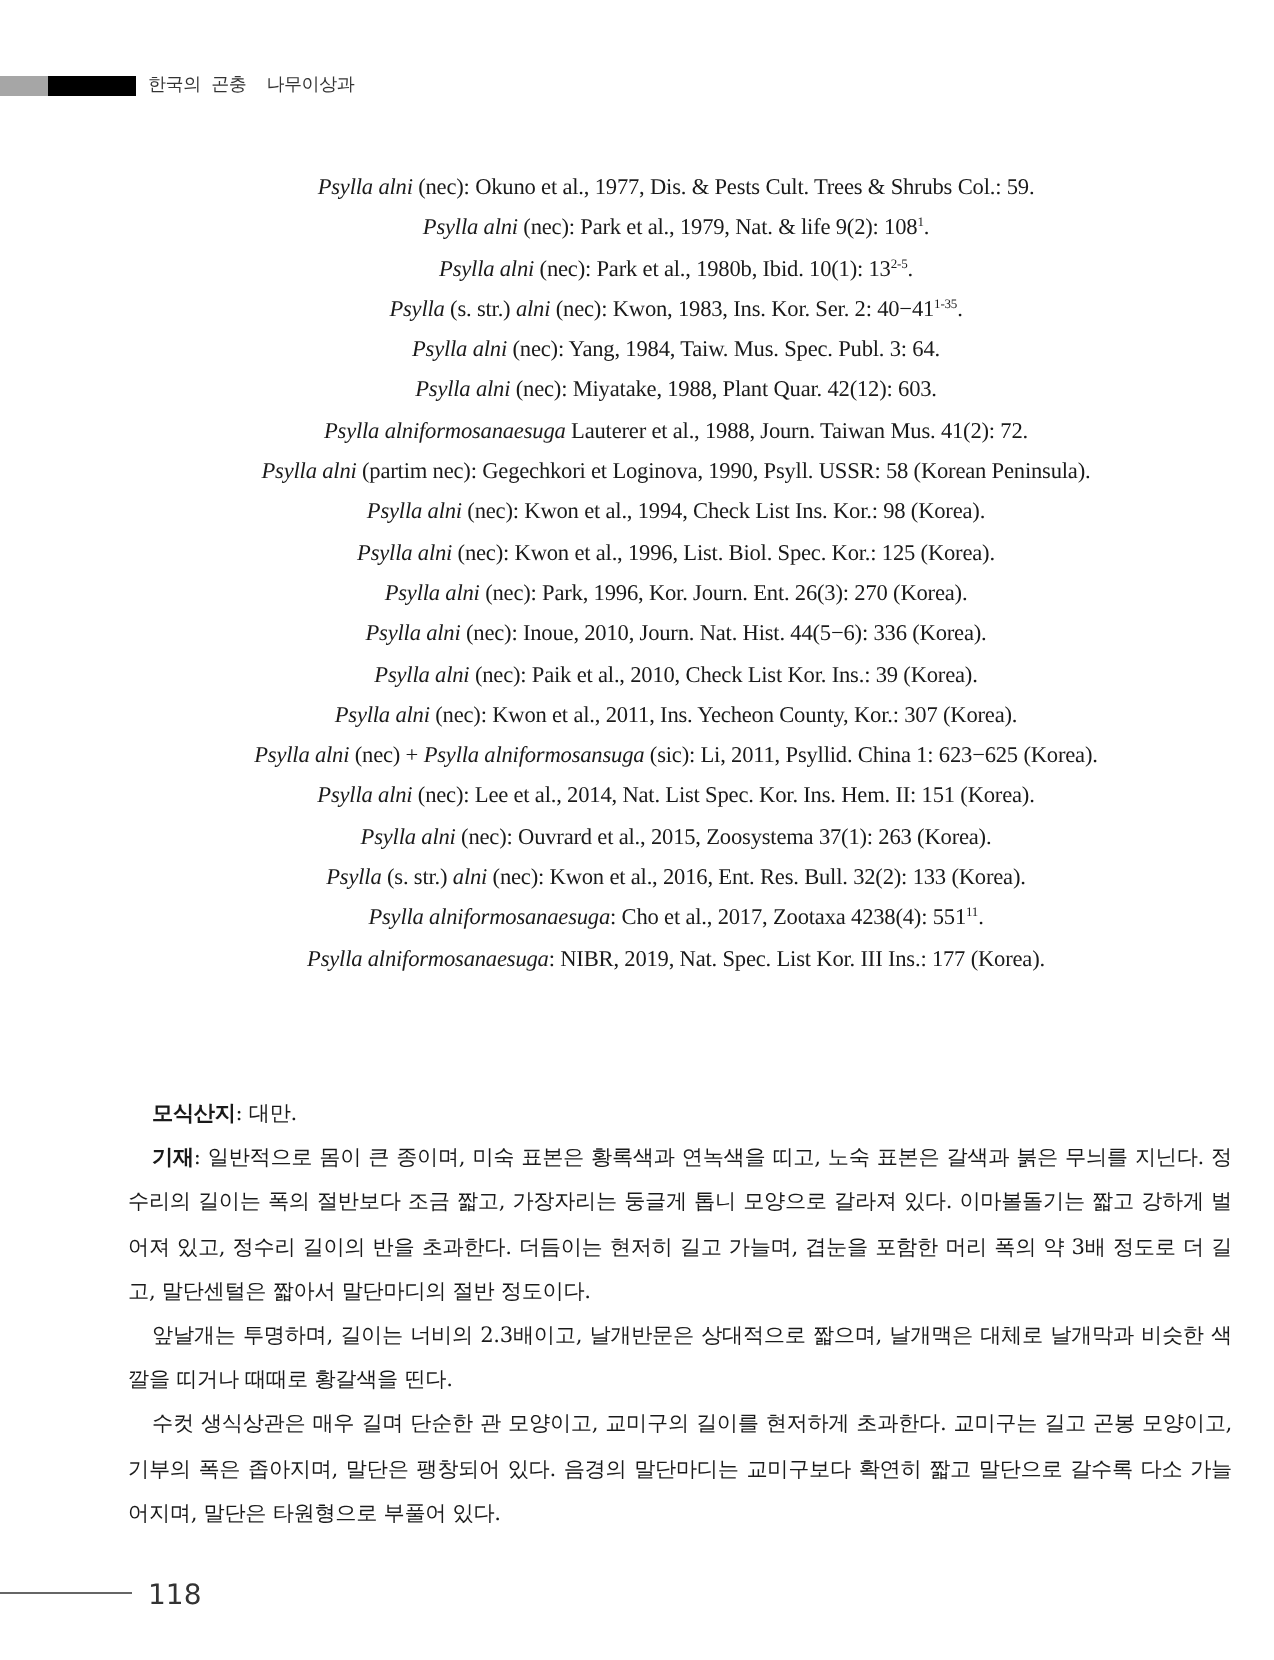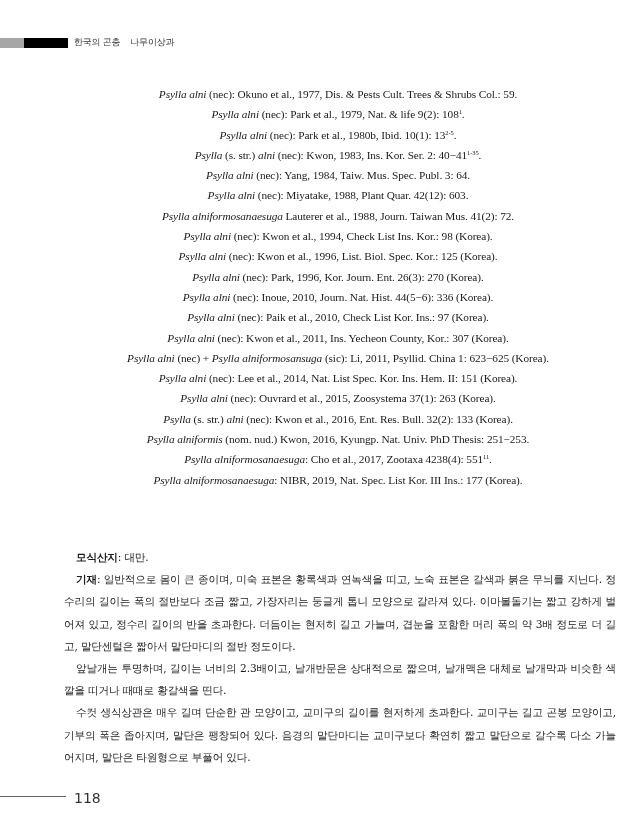--- a/index.html
+++ b/index.html
@@ -6,21 +6,21 @@
     body {
       width: 637px; height: 830px; position: relative; overflow: hidden;
       font-family: "Liberation Serif", "DejaVu Serif", serif;
       color: #1a1a1a;
     }
     .header { position: absolute; left: 0; top: 38px; height: 10px; width: 637px; }
     .hdr-gray { position: absolute; left: 0; top: 0; width: 24px; height: 10px; background: #a6a6a6; }
     .hdr-black { position: absolute; left: 24px; top: 0; width: 44px; height: 10px; background: #000000; }
     .hdr-title {
       position: absolute; left: 74px; top: -2px;
-      font-family: Liberation Sans, sans-serif;
+      font-family: Liberation Mono, monospace;
       font-size: 9px; color: #333; white-space: nowrap; letter-spacing: -0.2px;
     }
     .hdr-title .sep { display: inline-block; width: 10px; }
 
     .refs { position: absolute; left: 68px; top: 84px; width: 540px; text-align: center; }
     .ref {
       font-size: 11.3px; line-height: 20.3px; white-space: nowrap; letter-spacing: -0.1px;
     }
     .ref i { font-style: italic; }
     .ref sup { font-size: 6.5px; vertical-align: 4px; line-height: 0; }
@@ -53,31 +53,31 @@
 </div>
 
 <div class="refs" id="refs">
     <div class="ref"><i>Psylla alni</i><span> (nec): Okuno et al., 1977, Dis. &amp; Pests Cult. Trees &amp; Shrubs Col.: 59</span><span>.</span></div>
     <div class="ref"><i>Psylla alni</i><span> (nec): Park et al., 1979, Nat. &amp; life 9(2): 108</span><sup>1</sup><span>.</span></div>
     <div class="ref"><i>Psylla alni</i><span> (nec): Park et al., 1980b, Ibid. 10(1): 13</span><sup>2-5</sup><span>.</span></div>
     <div class="ref"><i>Psylla</i><span> (s. str.) </span><i>alni</i><span> (nec): Kwon, 1983, Ins. Kor. Ser. 2: 40−41</span><sup>1-35</sup><span>.</span></div>
     <div class="ref"><i>Psylla alni</i><span> (nec): Yang, 1984, Taiw. Mus. Spec. Publ. 3: 64</span><span>.</span></div>
     <div class="ref"><i>Psylla alni</i><span> (nec): Miyatake, 1988, Plant Quar. 42(12): 603</span><span>.</span></div>
     <div class="ref"><i>Psylla alniformosanaesuga</i><span> Lauterer et al., 1988, Journ. Taiwan Mus. 41(2): 72</span><span>.</span></div>
+    <div class="ref"><i>Psylla alni</i><span> (partim nec): Gegechkori et Loginova, 1990, Psyll. USSR: 58 (Korean Peninsula)</span><span>.</span></div>
     <div class="ref"><i>Psylla alni</i><span> (nec): Kwon et al., 1994, Check List Ins. Kor.: 98 (Korea)</span><span>.</span></div>
     <div class="ref"><i>Psylla alni</i><span> (nec): Kwon et al., 1996, List. Biol. Spec. Kor.: 125 (Korea)</span><span>.</span></div>
     <div class="ref"><i>Psylla alni</i><span> (nec): Park, 1996, Kor. Journ. Ent. 26(3): 270 (Korea)</span><span>.</span></div>
     <div class="ref"><i>Psylla alni</i><span> (nec): Inoue, 2010, Journ. Nat. Hist. 44(5−6): 336 (Korea)</span><span>.</span></div>
-    <div class="ref"><i>Psylla alni</i><span> (nec): Paik et al., 2010, Check List Kor. Ins.: 97 (Korea)</span><span>.</span></div>
+    <div class="ref"><i>Psylla alni</i><span> (nec): Paik et al., 2010, Check List Kor. Ins.: 39 (Korea)</span><span>.</span></div>
     <div class="ref"><i>Psylla alni</i><span> (nec): Kwon et al., 2011, Ins. Yecheon County, Kor.: 307 (Korea)</span><span>.</span></div>
     <div class="ref"><i>Psylla alni</i><span> (nec) + </span><i>Psylla alniformosansuga</i><span> (sic): Li, 2011, Psyllid. China 1: 623−625 (Korea)</span><span>.</span></div>
     <div class="ref"><i>Psylla alni</i><span> (nec): Lee et al., 2014, Nat. List Spec. Kor. Ins. Hem. II: 151 (Korea)</span><span>.</span></div>
     <div class="ref"><i>Psylla alni</i><span> (nec): Ouvrard et al., 2015, Zoosystema 37(1): 263 (Korea)</span><span>.</span></div>
     <div class="ref"><i>Psylla</i><span> (s. str.) </span><i>alni</i><span> (nec): Kwon et al., 2016, Ent. Res. Bull. 32(2): 133 (Korea)</span><span>.</span></div>
-    <div class="ref"><i>Psylla alniformis</i><span> (nom. nud.) Kwon, 2016, Kyungp. Nat. Univ. PhD Thesis: 251−253</span><span>.</span></div>
     <div class="ref"><i>Psylla alniformosanaesuga</i><span>: Cho et al., 2017, Zootaxa 4238(4): 551</span><sup>11</sup><span>.</span></div>
     <div class="ref"><i>Psylla alniformosanaesuga</i><span>: NIBR, 2019, Nat. Spec. List Kor. III Ins.: 177 (Korea)</span><span>.</span></div>
   </div>
 
 <div class="body-text">
   <p class="para">
     <span class="label">모식산지</span><span>: 대만.</span>
   </p>
   <p class="para">
     <span class="label">기재</span><span>: 일반적으로 몸이 큰 종이며, 미숙 표본은 황록색과 연녹색을 띠고, 노숙 표본은 갈색과 붉은 무늬를 지닌다. 정수리의 길이는 폭의 절반보다 조금 짧고, 가장자리는 둥글게 톱니 모양으로 갈라져 있다. 이마볼돌기는 짧고 강하게 벌어져 있고, 정수리 길이의 반을 초과한다. 더듬이는 현저히 길고 가늘며, 겹눈을 포함한 머리 폭의 약 3배 정도로 더 길고, 말단센털은 짧아서 말단마디의 절반 정도이다.</span>

